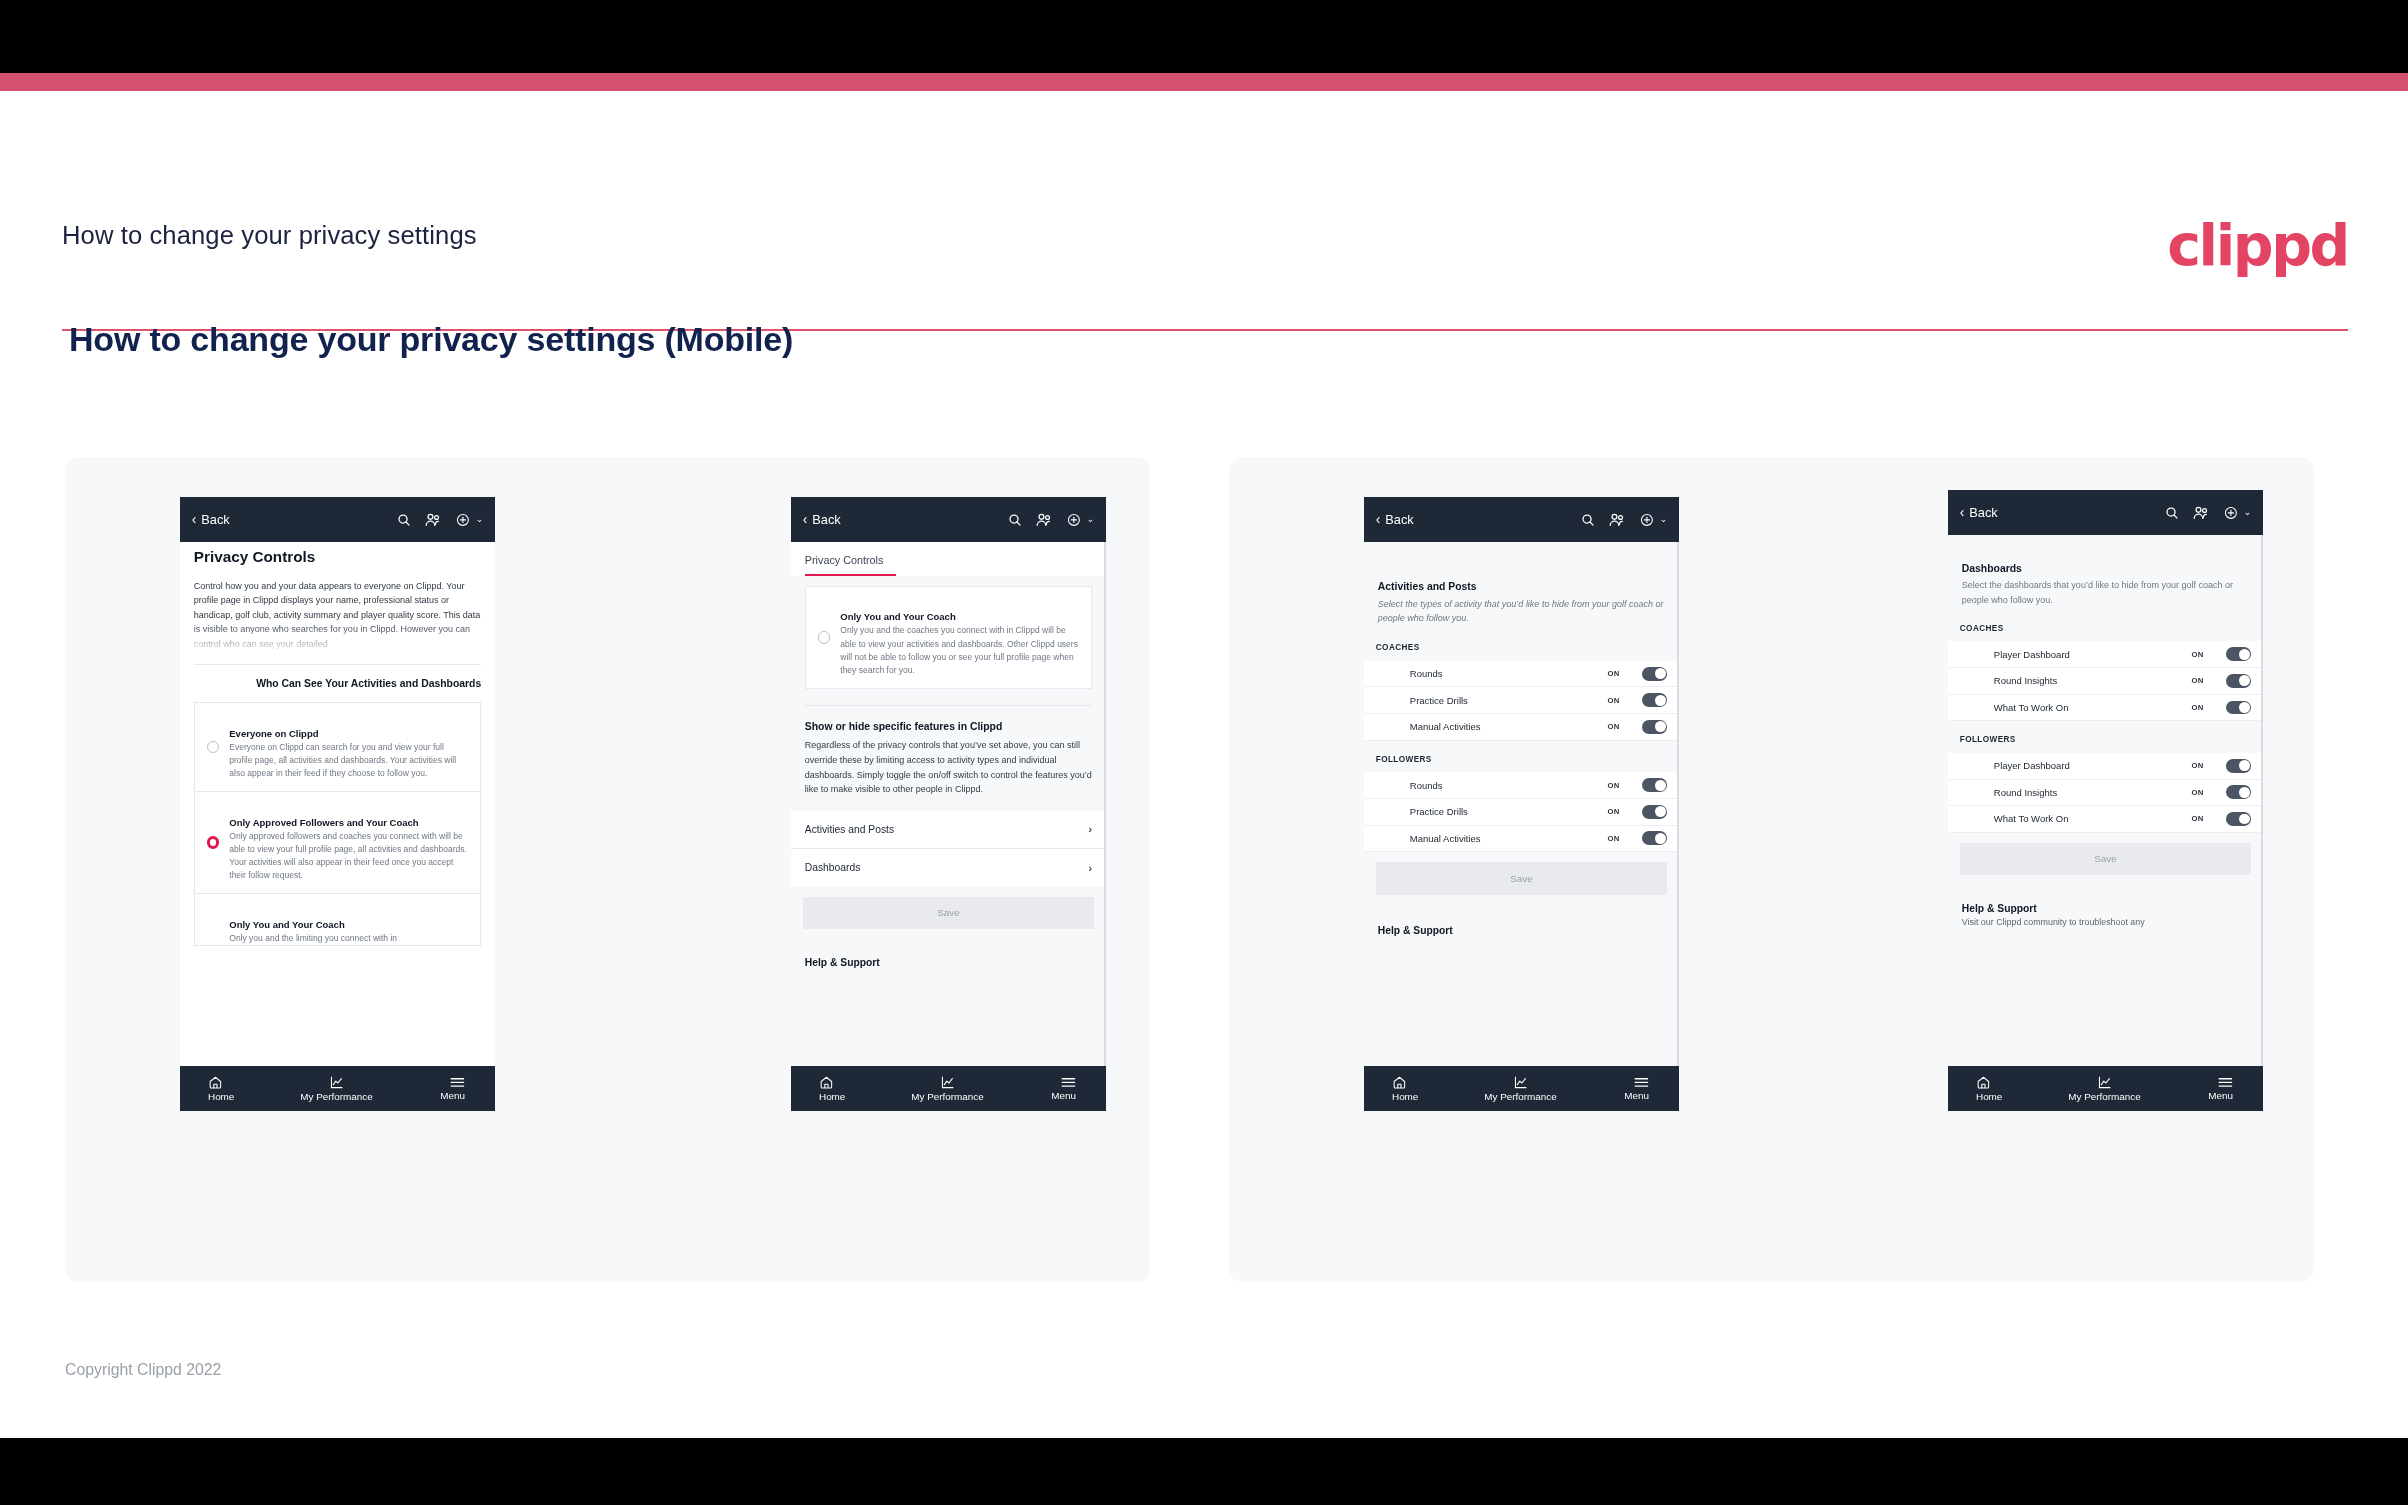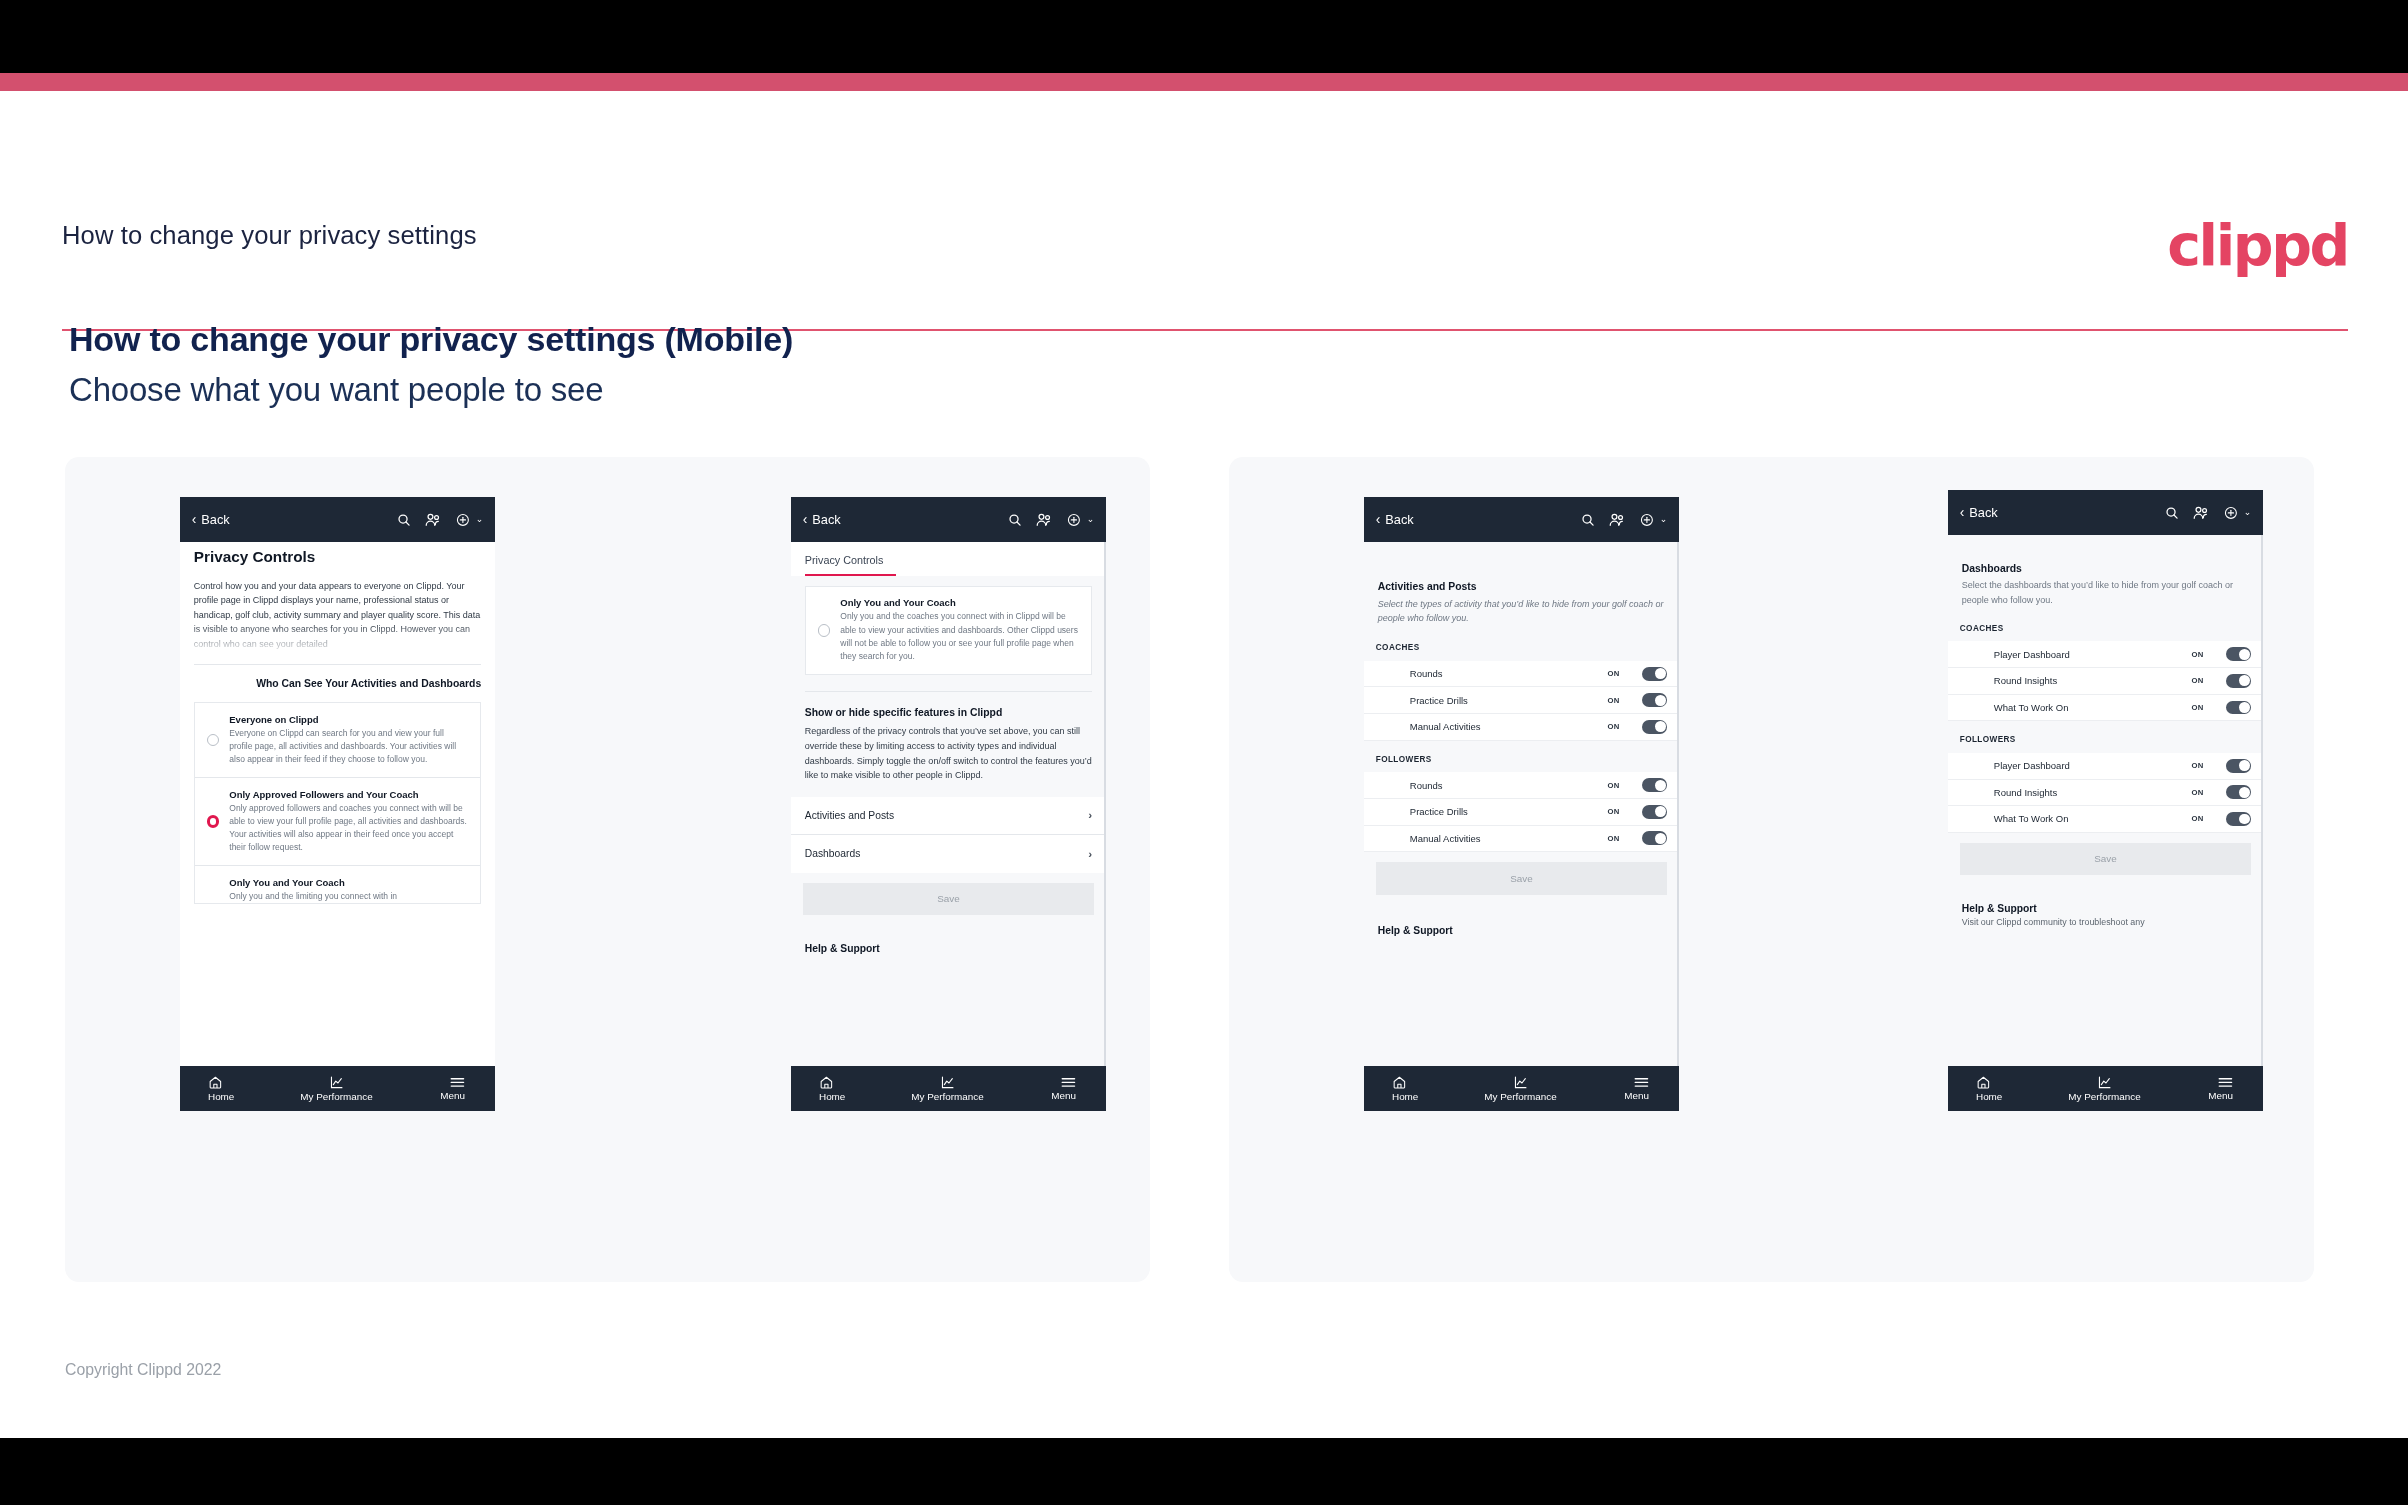--- a/index.html
+++ b/index.html
@@ -81,21 +81,21 @@
   .divider { height:1px; background:#e4e7eb; }
 
   
   .radio-card { background:#ffffff; border:1px solid #e6e9ed; }
   .radio-row { display:flex; align-items:center; gap:9.9px; padding:10.8px 11.8px; }
   .radio-row .dot {
     flex:0 0 auto; width:12.8px; height:12.8px; border-radius:50%;
     border:1.5px solid #b9bfc7; background:#fff;
   }
   .radio-row .dot.on { border:3.9px solid #e0174e; }
-  .radio-txt .t { font-size:9.5px; font-weight:700; color:#0f1724; margin-bottom:2px; }
+  .radio-txt .t { font-size:9.5px; font-weight:700; color:#0f1724; margin-bottom:2px;margin-top:14px; }
   .radio-txt .d { font-size:8.5px; line-height:1.55; color:#6f7884; }
 
   
   .list-row {
     background:#ffffff; display:flex; align-items:center; justify-content:space-between;
     padding:11.8px 13.8px; font-size:10.3px; color:#1b2430;
   }
   .list-row .chev { color:#4a525d; font-size:11.8px; font-weight:700; }
 
   
@@ -132,21 +132,20 @@
   <div class="bar-pink"></div>
   <div class="bar-black-bot"></div>
 
   <div class="header">
     <div class="header-title">How to change your privacy settings</div>
     <div class="logo">clippd</div>
     <div class="header-rule"></div>
   </div>
 
   <div class="page-title">How to change your privacy settings (Mobile)</div>
-  <div class="page-subtitle">Choose what you want people to see</div>
 
   <div class="panel panel-left">
 
     <div class="phone" style="left:115px; top:40px; width:315px; height:614px;">
       <div class="phone-inner">
 
         <div class="nav-top">
           <div class="nav-back">
             <span class="chev">‹</span>
             <span>Back</span>

